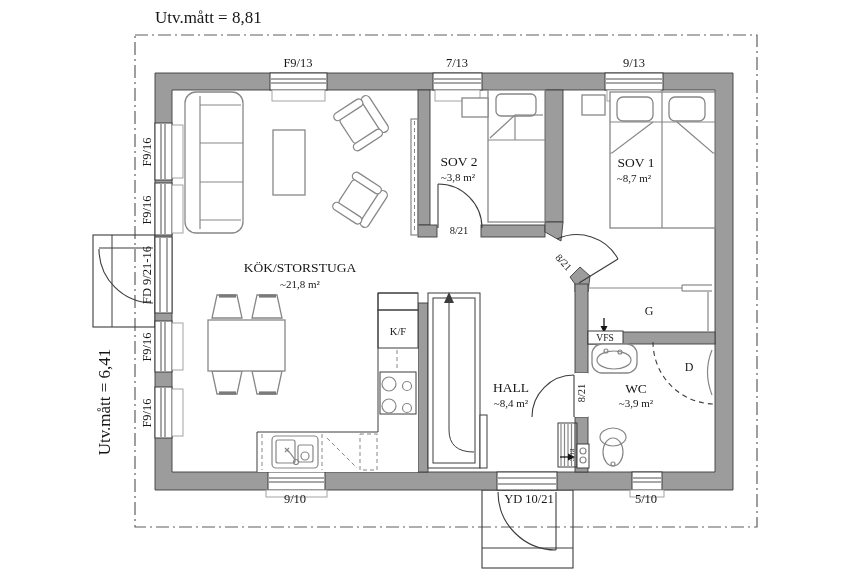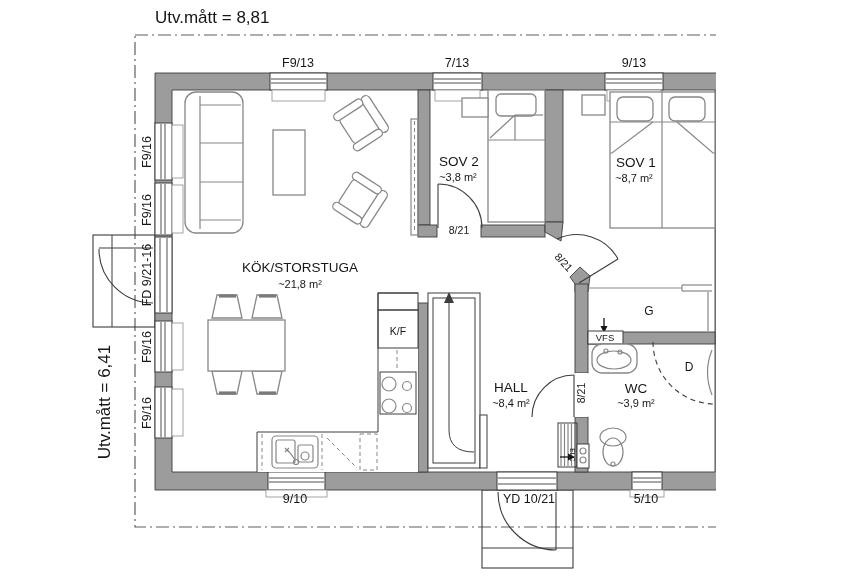--- a/index.html
+++ b/index.html
@@ -1,17 +1,17 @@
 <!DOCTYPE html>
 <html style="--wall_fill: #9c9c9c; --line: #3d3d3d; --furniture_line: #878787; --sill_line: #9a9a9a; --boundary: #5f5f5f;"><head>
 <meta charset="utf-8">
 <style>
   html,body{margin:0;padding:0;background:#fff;}
-  .stage{position:relative;width:716px;height:576px;background:#fff;overflow:hidden;
-         font-family:Liberation Sans, sans-serif;}
+  .stage{position:relative;width:864px;height:576px;background:#fff;overflow:hidden;
+         font-family:Liberation Serif, serif;}
   svg{display:block;}
   .wall{fill:var(--wall_fill);stroke:var(--line);stroke-width:0.9;}
   .iwall{fill:var(--wall_fill);stroke:var(--line);stroke-width:0.9;}
   .win{fill:#fff;stroke:var(--line);stroke-width:1;}
   .wline{stroke:var(--line);stroke-width:0.9;fill:none;}
   .sill{fill:#fff;stroke:var(--sill_line);stroke-width:0.9;}
   .thin{fill:#fff;stroke:var(--line);stroke-width:1;}
   .thinl{fill:none;stroke:var(--line);stroke-width:1;}
   .furn{fill:#fff;stroke:var(--furniture_line);stroke-width:1.3;}
   .furnl{fill:none;stroke:var(--furniture_line);stroke-width:1.2;}

